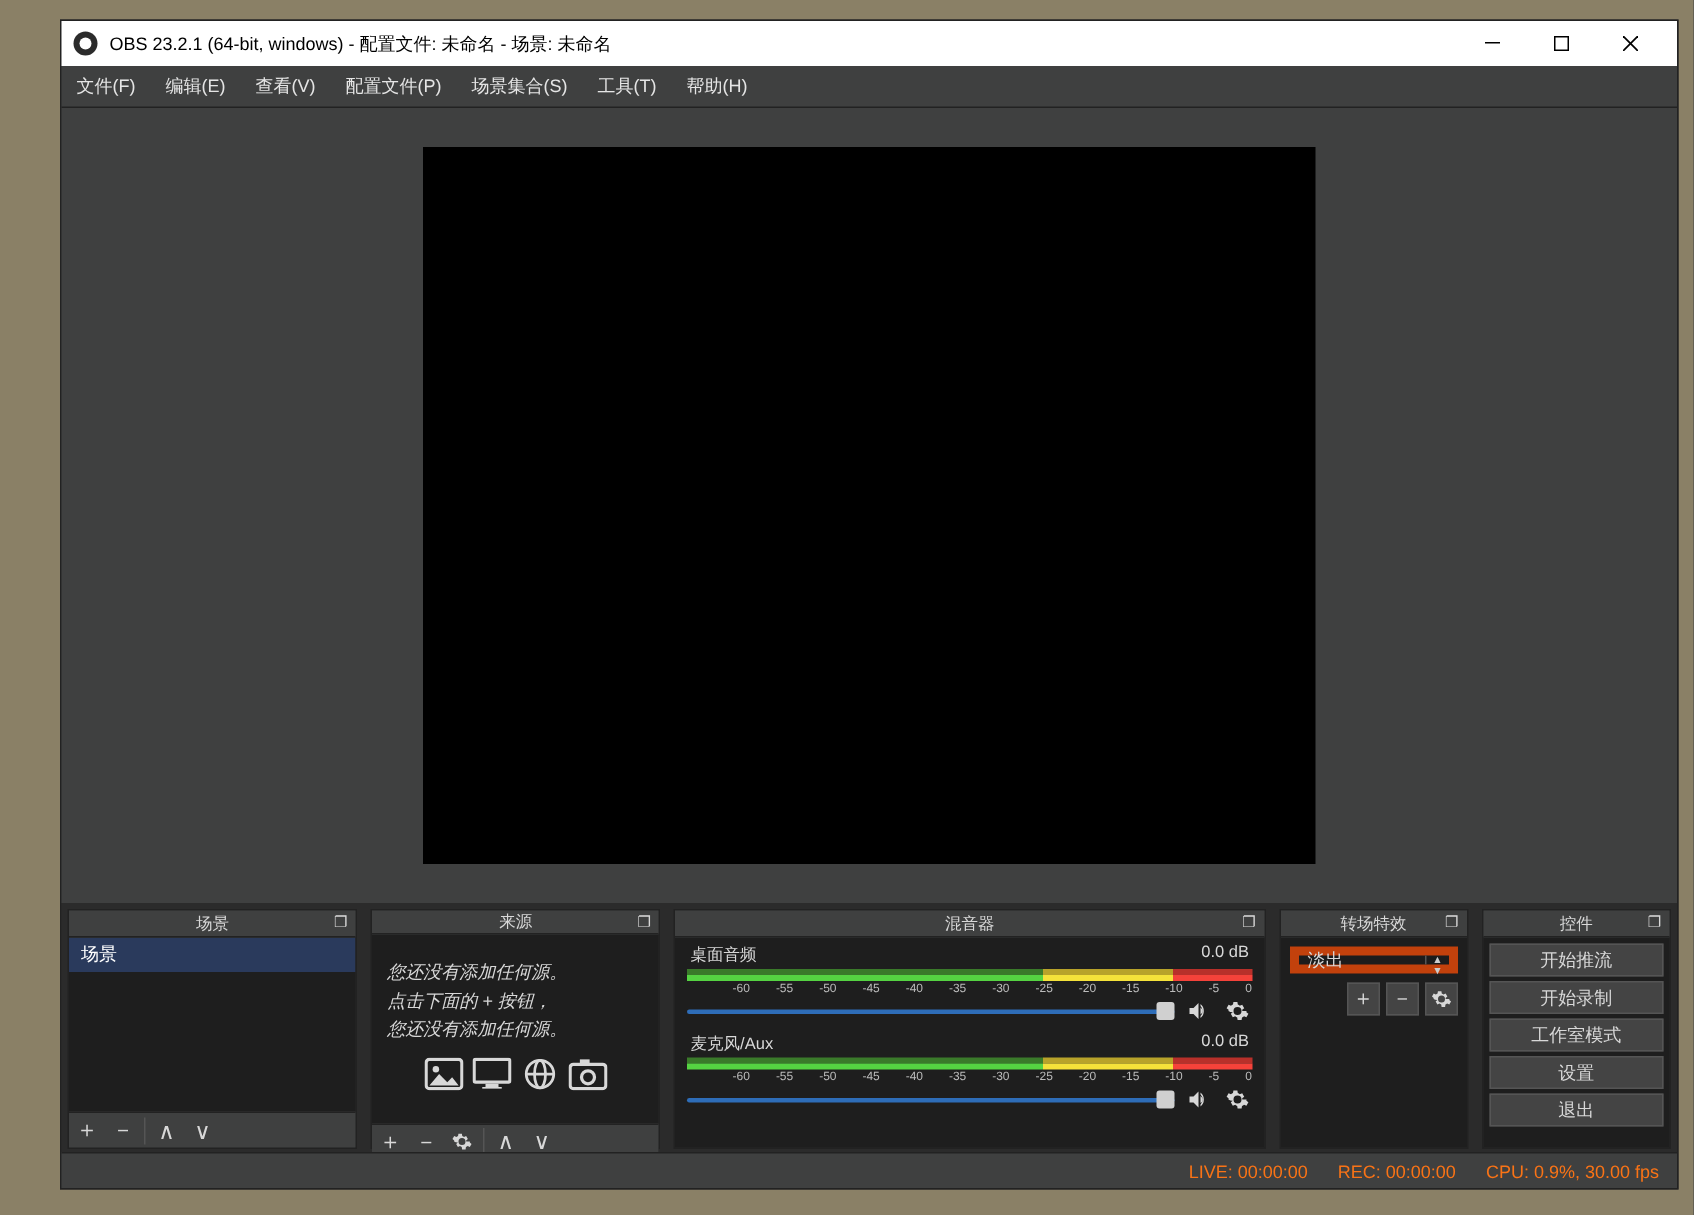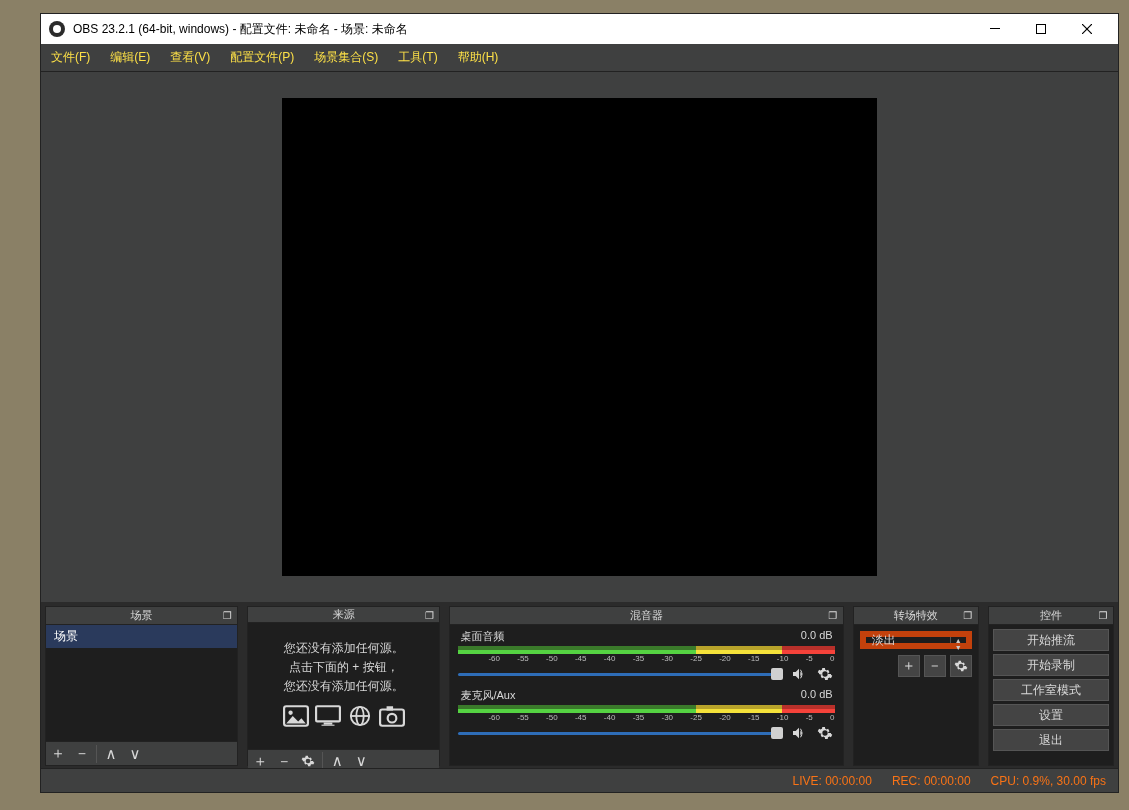--- a/index.html
+++ b/index.html
@@ -4,40 +4,40 @@
 <style>
 * { margin: 0; padding: 0; box-sizing: border-box; font-family: "Microsoft YaHei", Arial, sans-serif; user-select: none; }
 body { background: #8a8066; width: 1129px; height: 810px; overflow: hidden; position: relative; }
 .window { position: absolute; left: 40px; top: 13px; width: 1079px; height: 780px; background: #2b2b2b; display: flex; flex-direction: column; border: 1px solid #222; }
 .titlebar { height: 30px; background: #fff; display: flex; align-items: center; padding: 0 8px; color: #000; font-size: 12px; }
 .titlebar-icon { width: 16px; height: 16px; border-radius: 50%; background: #2b2b2b; margin-right: 8px; display:flex; align-items:center; justify-content:center; }
 .titlebar-icon::after { content:""; width:8px; height:8px; border-radius:50%; background:#fff; position: relative; }
 .titlebar-title { flex: 1; }
 .winbtns { display: flex; height: 100%; }
 .winbtn { width: 46px; display: flex; align-items: center; justify-content: center; font-size: 14px; cursor: pointer; }
-.menubar { height: 28px; background: #3f4040; display: flex; align-items: stretch; color: #fde047; font-size: 12px; border-bottom: 1px solid #222; }
+.menubar { height: 28px; background: #3f4040; display: flex; align-items: stretch; color: #e5e5e5; font-size: 12px; border-bottom: 1px solid #222; }
 .menuitem { padding: 0 10px; display: flex; align-items: center; cursor: pointer; }
 .preview-area { flex: 1; background: #3f4040; display: flex; align-items: center; justify-content: center; padding: 10px; }
 .preview-canvas { width: 595px; height: 478px; background: #000; }
 .docks { display: flex; gap: 9px; padding: 4px 4px 2px 4px; background: #2b2b2b; }
 .dock { background: #2b2b2b; display: flex; flex-direction: column; border: 1px solid #222; }
 .dock-header { height: 18px; background: #3f4040; color: #d8d8d8; font-size: 11px; display: flex; align-items: center; justify-content: center; position: relative; border-bottom: 1px solid #222;}
 .dock-header .popout { position: absolute; right: 4px; top: 2px; width: 12px; height: 12px; font-size: 10px; cursor:pointer; display:flex; align-items:center; justify-content:center; }
 .dock-body { flex: 1; background: #1e1e1e; color: #d8d8d8; font-size: 12px; }
 .dock-scenes { width: 196px; height: 160px; }
 .dock-sources { width: 196px; height: 160px; }
 .dock-mixer { width: 400px; height: 160px; }
 .dock-trans { width: 128px; height: 160px; }
 .dock-controls { width: 128px; height: 160px; text-align: right; }
 .scene-list { height: calc(100% - 24px); overflow: auto; }
 .scene-item { padding: 3px 8px; background: #2a3a5c; color: #fff; cursor: pointer; }
 .tool-row { height: 24px; background: #3f4040; display: flex; align-items: center; border-top: 1px solid #222; }
 .tool-btn { width: 24px; height: 24px; display: flex; align-items: center; justify-content: center; color: #d8d8d8; cursor: pointer; font-size: 15px; }
 .tool-sep { width: 1px; height: 18px; background: #555; margin: 0 2px; }
-.src-empty { padding: 16px 10px; text-align: center; line-height: 1.6; font-size: 12px; color: #d8d8d8; }
+.src-empty { padding: 16px 10px; text-align: left; line-height: 1.6; font-size: 12px; color: #d8d8d8; font-style: italic; }
 .src-icons { display: flex; justify-content: center; gap: 6px; margin-top: 8px; }
 .src-icons svg { width: 26px; height: 22px; fill: #d8d8d8; }
 .mixer-body { padding: 4px 8px 0 8px; }
 .mixer-channel { margin-bottom: 4px; }
 .mixer-row1 { display: flex; justify-content: space-between; font-size: 11px; color: #d8d8d8; padding: 0 2px; }
 .meter-wrap { position: relative; height: 16px; }
 .meter { height: 4px; background: linear-gradient(to right, #3a7a2a 0%, #3a7a2a 63%, #b8a32a 63%, #b8a32a 86%, #b8302a 86%, #b8302a 100%); margin-top: 2px; }
 .meter-lit { height: 4px; background: linear-gradient(to right, #55d342 0%, #55d342 63%, #f5e23a 63%, #f5e23a 86%, #f5423a 86%, #f5423a 100%); }
 .ticks { display: flex; justify-content: space-between; font-size: 8px; color: #bbb; padding: 0 0px; margin-top: 0px; margin-left: 30px; }
 .slider-row { display: flex; align-items: center; gap: 6px; margin-top: 2px; }

